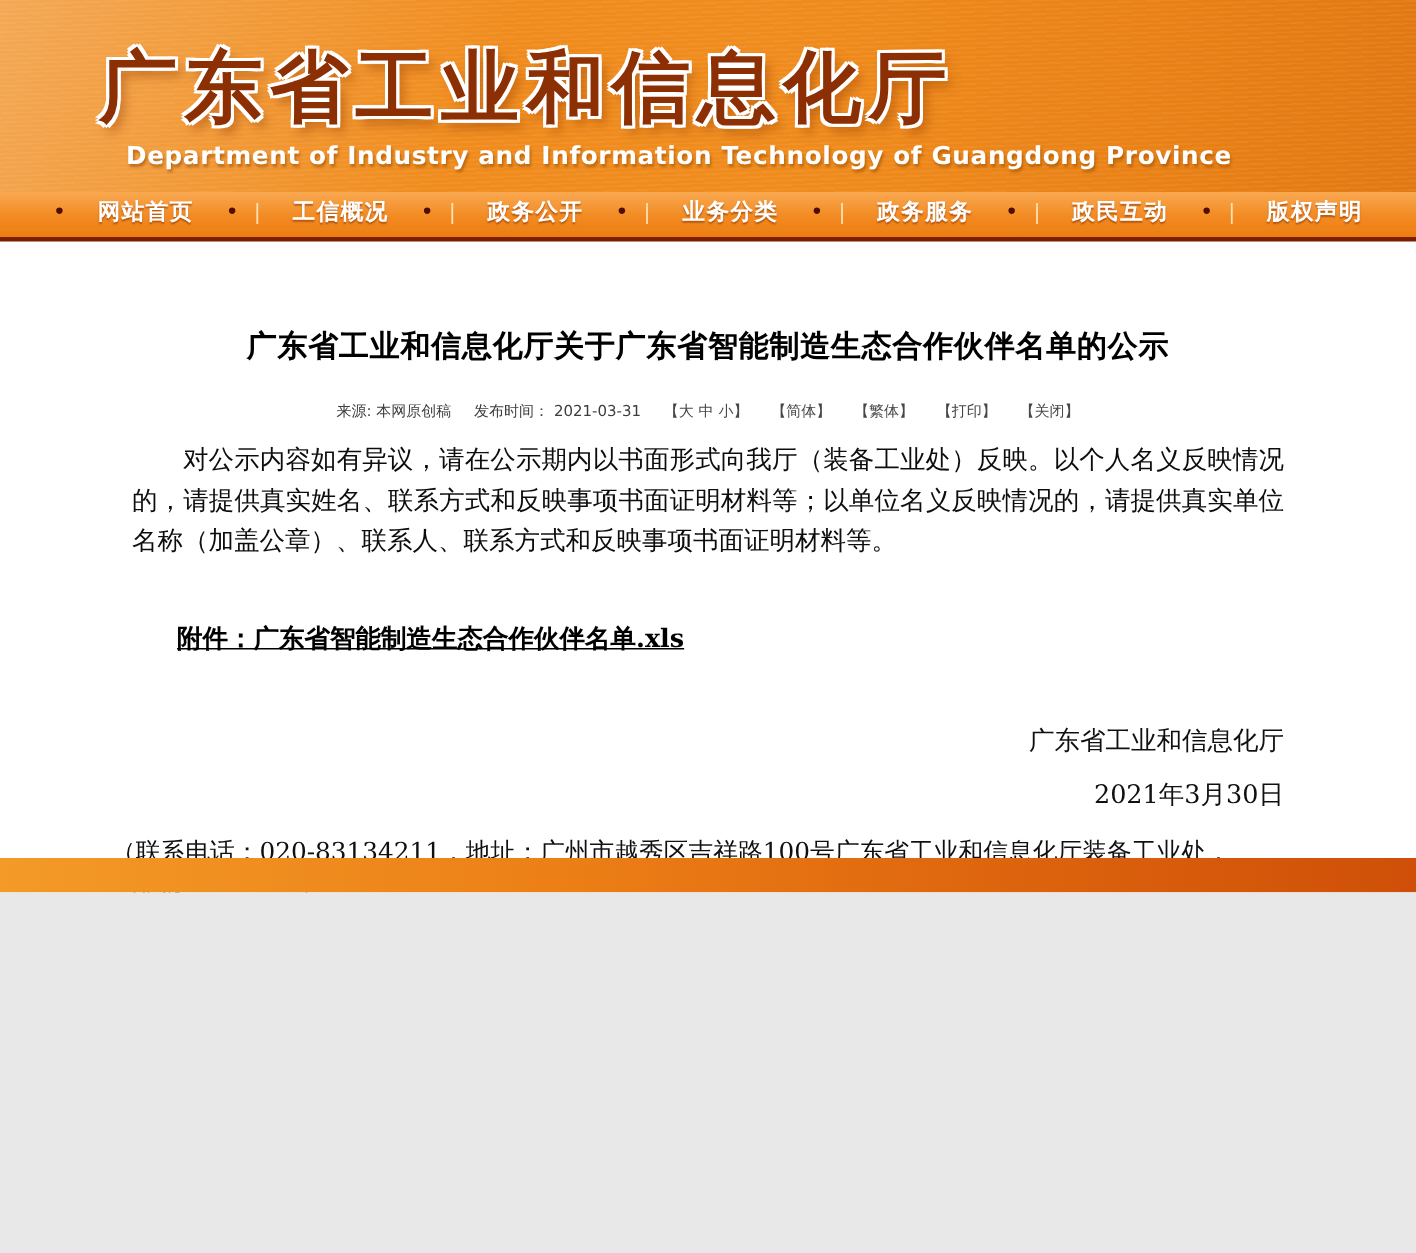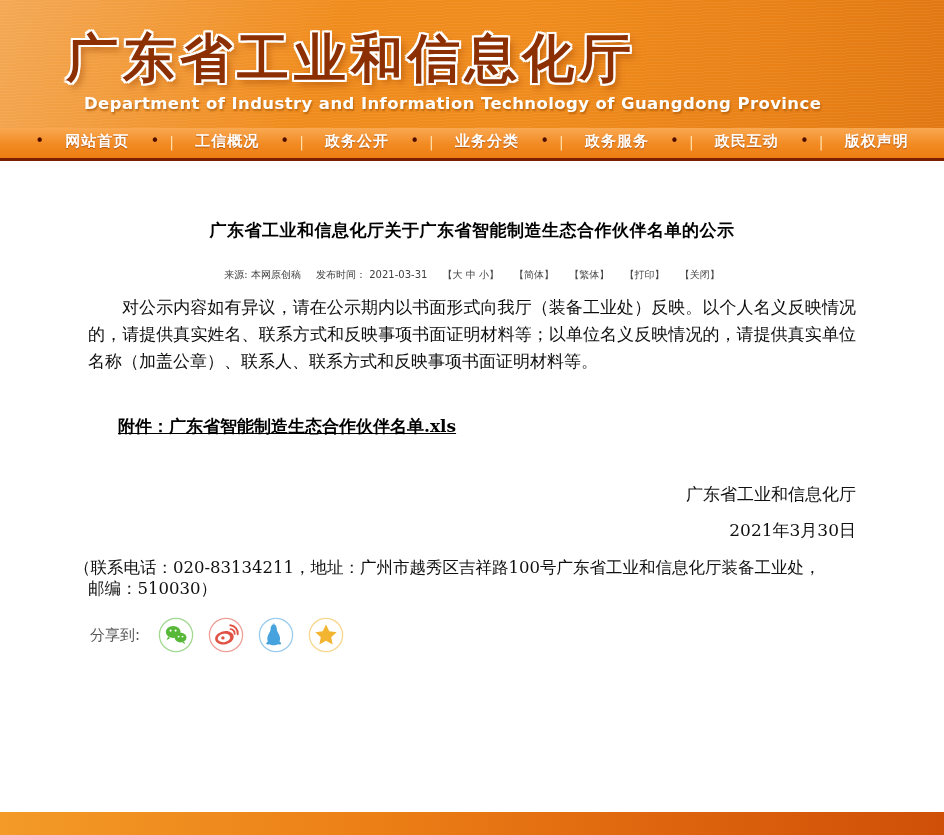--- a/index.html
+++ b/index.html
@@ -1,19 +1,19 @@
 <!DOCTYPE html>
 <html><head>
 <meta charset="utf-8">
 <style>
   * { margin:0; padding:0; box-sizing:border-box; }
   html,body { background:#e8e8e8; }
   body { font-family:"DejaVu Sans", sans-serif; }
   .page {
-    position:relative; width:944px; height:835px; margin:0 auto;
+    position:relative; width:944px; height:595px; margin:0 auto;
     background:#ffffff; overflow:hidden;
   }
 
   
   .banner {
     position:relative; height:128px; overflow:hidden;
     background:
       radial-gradient(ellipse 430px 300px at 40% -18%,
         rgba(255,253,230,0.98) 0%, rgba(255,236,160,0.85) 30%,
         rgba(255,196,80,0.45) 60%, rgba(255,170,40,0.0) 78%),
@@ -60,21 +60,21 @@
     white-space:nowrap;
   }
   .nav-sep { display:inline-flex; align-items:center; gap:10px; }
   .nav-bullet { font-style:normal; color:#4f0e00; font-size:15px; line-height:1; }
   .nav-pipe { font-style:normal; color:#ffe2b0; font-size:14px; line-height:1; }
 
   
   .content { padding:0 88px; color:#101010; }
   .article-title {
     margin-top:56px; text-align:center;
-    font-size:17px; line-height:27px; font-weight:bold; color:#000000;
+    font-size:20px; line-height:27px; font-weight:bold; color:#000000;
     letter-spacing:0.5px;
   }
   .meta {
     margin-top:22px; text-align:center; font-size:10px; color:#3e3e3e;
     line-height:18px; white-space:nowrap;
   }
   .meta > span { margin:0 6px; }
   .meta .meta-control { cursor:pointer; color:#474747; }
   .para {
     font-family:"DejaVu Serif", serif;

